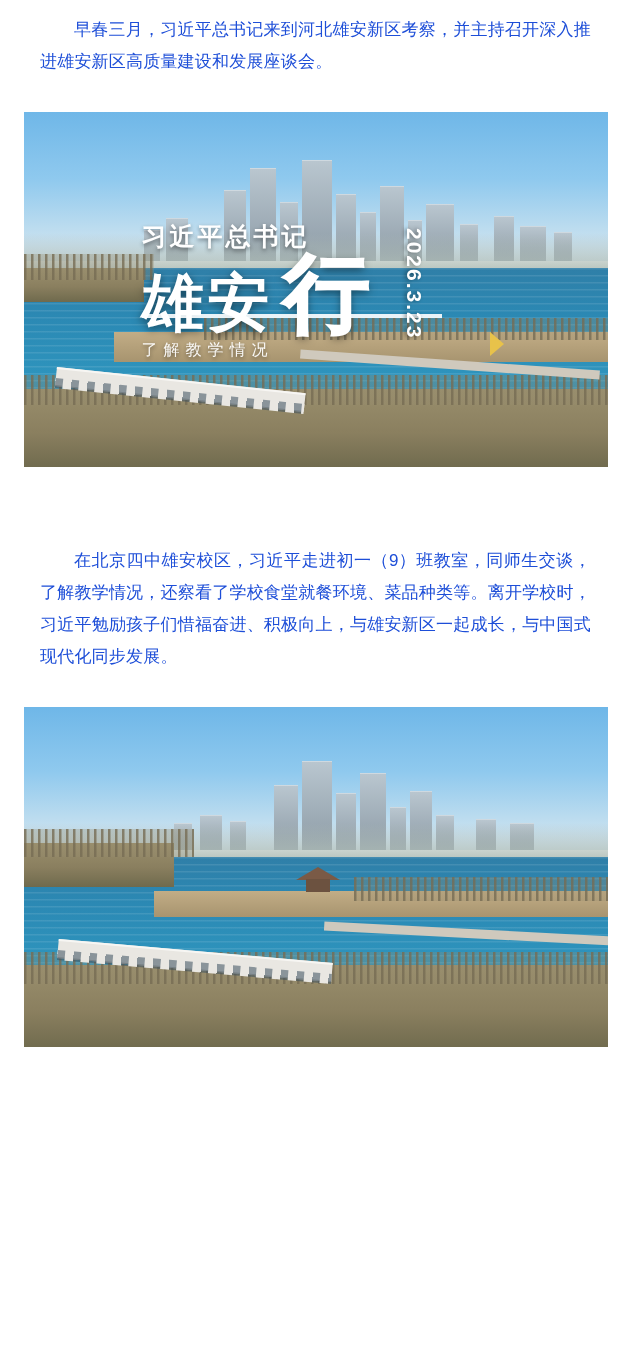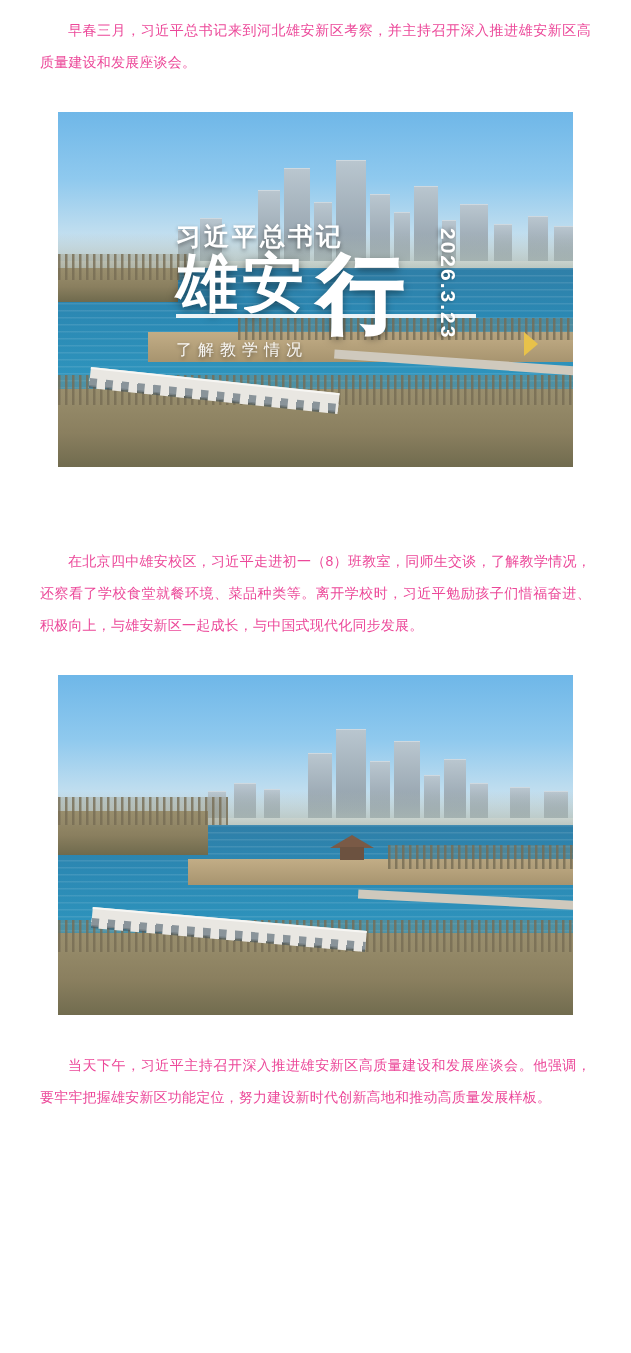--- a/index.html
+++ b/index.html
@@ -11,38 +11,38 @@
     width: 631px;
     font-family: "Liberation Sans", "DejaVu Sans", sans-serif;
     color: #3a3a3a;
   }
   .article {
     width: 631px;
     box-sizing: border-box;
     padding: 0;
   }
   .para {
-    font-size: 14px;
+    font-size: 17px;
     line-height: 32px;
-    color: #ec4899;
+    color: #1d4ed8;
     text-align: justify;
     text-indent: 2em;
     margin: 0;
     padding: 0 40px;
     letter-spacing: 0.2px;
   }
   .para.first {
     padding-top: 14px;
   }
   .spacer-sm { height: 22px; }
   .spacer-md { height: 34px; }
 
   
   .figure {
-    width: 515px;
+    width: 584px;
     margin: 0 auto;
     position: relative;
     overflow: hidden;
     display: block;
   }
   .photo {
     position: relative;
     width: 100%;
     overflow: hidden;
   }
@@ -165,21 +165,21 @@
     line-height: 28px;
   }
   .ht-big {
     font-size: 62px;
     font-weight: bold;
     color: #ffffff;
     letter-spacing: 4px;
     line-height: 66px;
     text-shadow: 0 3px 8px rgba(0,0,0,0.5);
     display: flex;
-    align-items: flex-start;
+    align-items: flex-end;
   }
   .ht-big .xing {
     font-size: 86px;
     line-height: 86px;
     margin-left: 10px;
     color: #ffffff;
     -webkit-text-stroke: 2px #ffffff;
   }
   .ht-date {
     position: absolute;
@@ -277,21 +277,21 @@
         <div class="ht-date">2026.3.23</div>
         <div class="ht-flag"></div>
       </div>
     </div>
   </figure>
 
   <div class="spacer-md"></div>
 
   <div class="spacer-sm"></div>
   <div class="spacer-sm"></div>
-  <p class="para">在北京四中雄安校区，习近平走进初一（8）班教室，同师生交谈，了解教学情况，还察看了学校食堂就餐环境、菜品种类等。离开学校时，习近平勉励孩子们惜福奋进、积极向上，与雄安新区一起成长，与中国式现代化同步发展。</p>
+  <p class="para">在北京四中雄安校区，习近平走进初一（9）班教室，同师生交谈，了解教学情况，还察看了学校食堂就餐环境、菜品种类等。离开学校时，习近平勉励孩子们惜福奋进、积极向上，与雄安新区一起成长，与中国式现代化同步发展。</p>
 
   <div class="spacer-md"></div>
 
   <figure class="figure">
     <div class="photo second">
       <div class="sky"></div>
       <div class="skyline">
         <div class="bld" style="left:250px;width:24px;height:64px;"></div>
         <div class="bld" style="left:278px;width:30px;height:88px;"></div>
         <div class="bld" style="left:312px;width:20px;height:56px;"></div>
@@ -323,17 +323,16 @@
 
       <div class="bridge" style="left:34px;top:232px;width:275px;transform:rotate(5deg);">
         <div class="arches"></div>
       </div>
       <div class="road" style="left:300px;top:222px;width:291px;height:9px;transform:rotate(3deg);"></div>
     </div>
   </figure>
 
   <div class="spacer-md"></div>
 
-  <p class="para">当天下午，习近平主持召开深入推进雄安新区高质量建设和发展座谈会。他强调，要牢牢把握雄安新区功能定位，努力建设新时代创新高地和推动高质量发展样板。</p>
 
   <div class="spacer-sm"></div>
 
 </div>
 
 </body></html>

